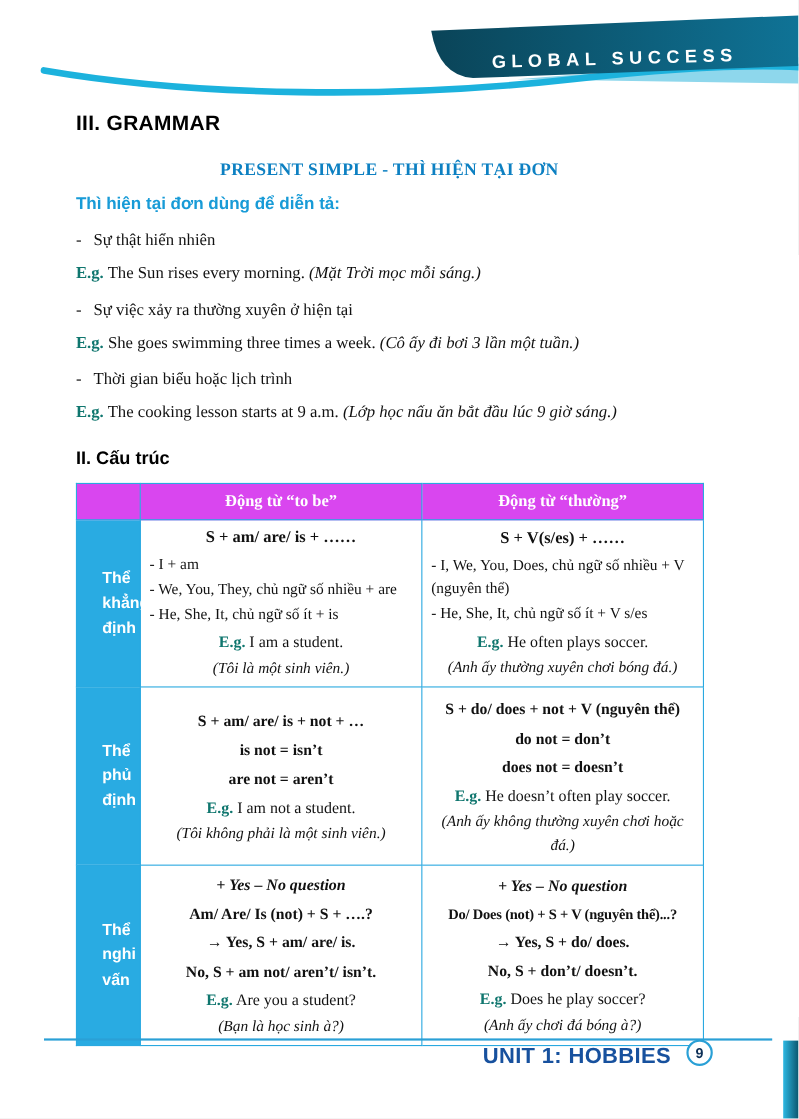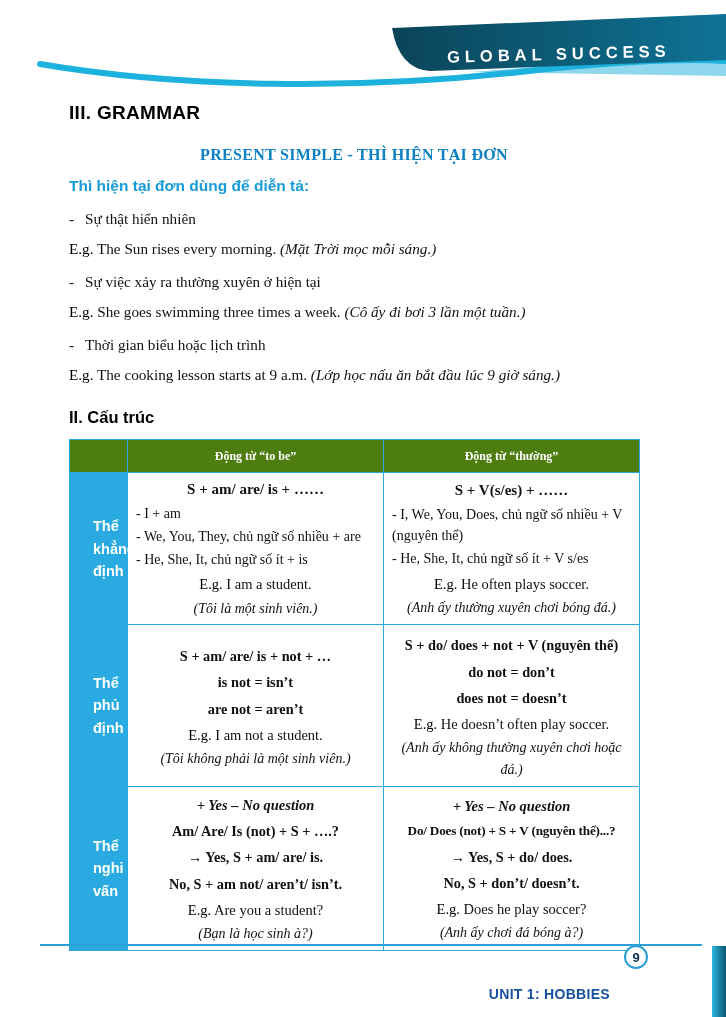--- a/index.html
+++ b/index.html
@@ -30,29 +30,29 @@
     margin:24px 0 0 0;font-family:"Liberation Sans",sans-serif;
     font-size:16.5px;font-weight:800;color:#000;
   }
   .intro{
     margin-top:13px;font-family:"Liberation Sans",sans-serif;
     font-weight:bold;font-size:15.5px;color:#189bd7;
   }
   .bullet-line{margin-top:14px;font-size:15.2px;line-height:19px;}
   .bullet-line .dash{display:inline-block;width:16px;}
   .eg-line{margin-top:11px;font-size:15.2px;line-height:19px;}
-  .eg-lbl{color:#000000;font-weight:normal;}
+  .eg-lbl{color:#0f766e;font-weight:bold;}
   .trans{font-style:italic;}
   
   .grammar-table{
     margin-top:12px;border-collapse:collapse;width:570px;table-layout:fixed;
   }
   .grammar-table th,.grammar-table td{border:1px solid #2aa9e0;}
   .grammar-table thead th{
-    background:#4d7c0f;color:#fff;font-size:12px;font-weight:bold;
+    background:#d946ef;color:#fff;font-size:15px;font-weight:bold;
     height:30px;text-align:center;vertical-align:middle;
   }
   .rowlab{
     background:#29abe2;color:#fff;font-family:"Liberation Sans",sans-serif;
     font-size:14.5px;font-weight:bold;text-align:center;vertical-align:middle;
     padding:0 23px;line-height:1.55;margin-left:31px;
   }
   .grammar-table td{
     vertical-align:middle;text-align:center;padding:5px 8px;
     font-size:14.5px;line-height:1.55;
@@ -61,23 +61,23 @@
   .formula{font-weight:bold;font-size:15px;margin-bottom:2px;}
   .note{text-align:left;margin:1px 0;font-size:14px;}
   .bline{font-weight:bold;margin:4px 0;font-size:14.3px;}
   .bline.xtight{font-size:13.2px;letter-spacing:-.2px;}
   .qtitle{font-weight:bold;font-style:italic;margin:2px 0 4px 0;font-size:14.5px;}
   .egline{margin-top:3px;}
   td .trans{display:block;margin-top:2px;font-size:14px;}
   
   .footer-line{position:absolute;left:40px;top:944px;width:662px;height:2px;background:#2aa0d6;}
   .footer-unit{
-    position:absolute;top:986px;right:116px;
+    position:absolute;top:949px;right:116px;
     font-family:"Liberation Sans",sans-serif;font-weight:bold;
-    font-size:14px;color:#17519e;letter-spacing:.3px;
+    font-size:20px;color:#17519e;letter-spacing:.3px;
   }
   .page-badge{
     position:absolute;left:624px;top:945px;width:24px;height:24px;
     border:2px solid #2aa0d6;border-radius:50%;background:#fff;
     display:flex;align-items:center;justify-content:center;
     font-family:"Liberation Sans",sans-serif;font-weight:bold;
     font-size:13px;color:#0c2f56;box-sizing:border-box;
   }
   .edge-bar{
     position:absolute;right:0;top:946px;width:14px;height:71px;

